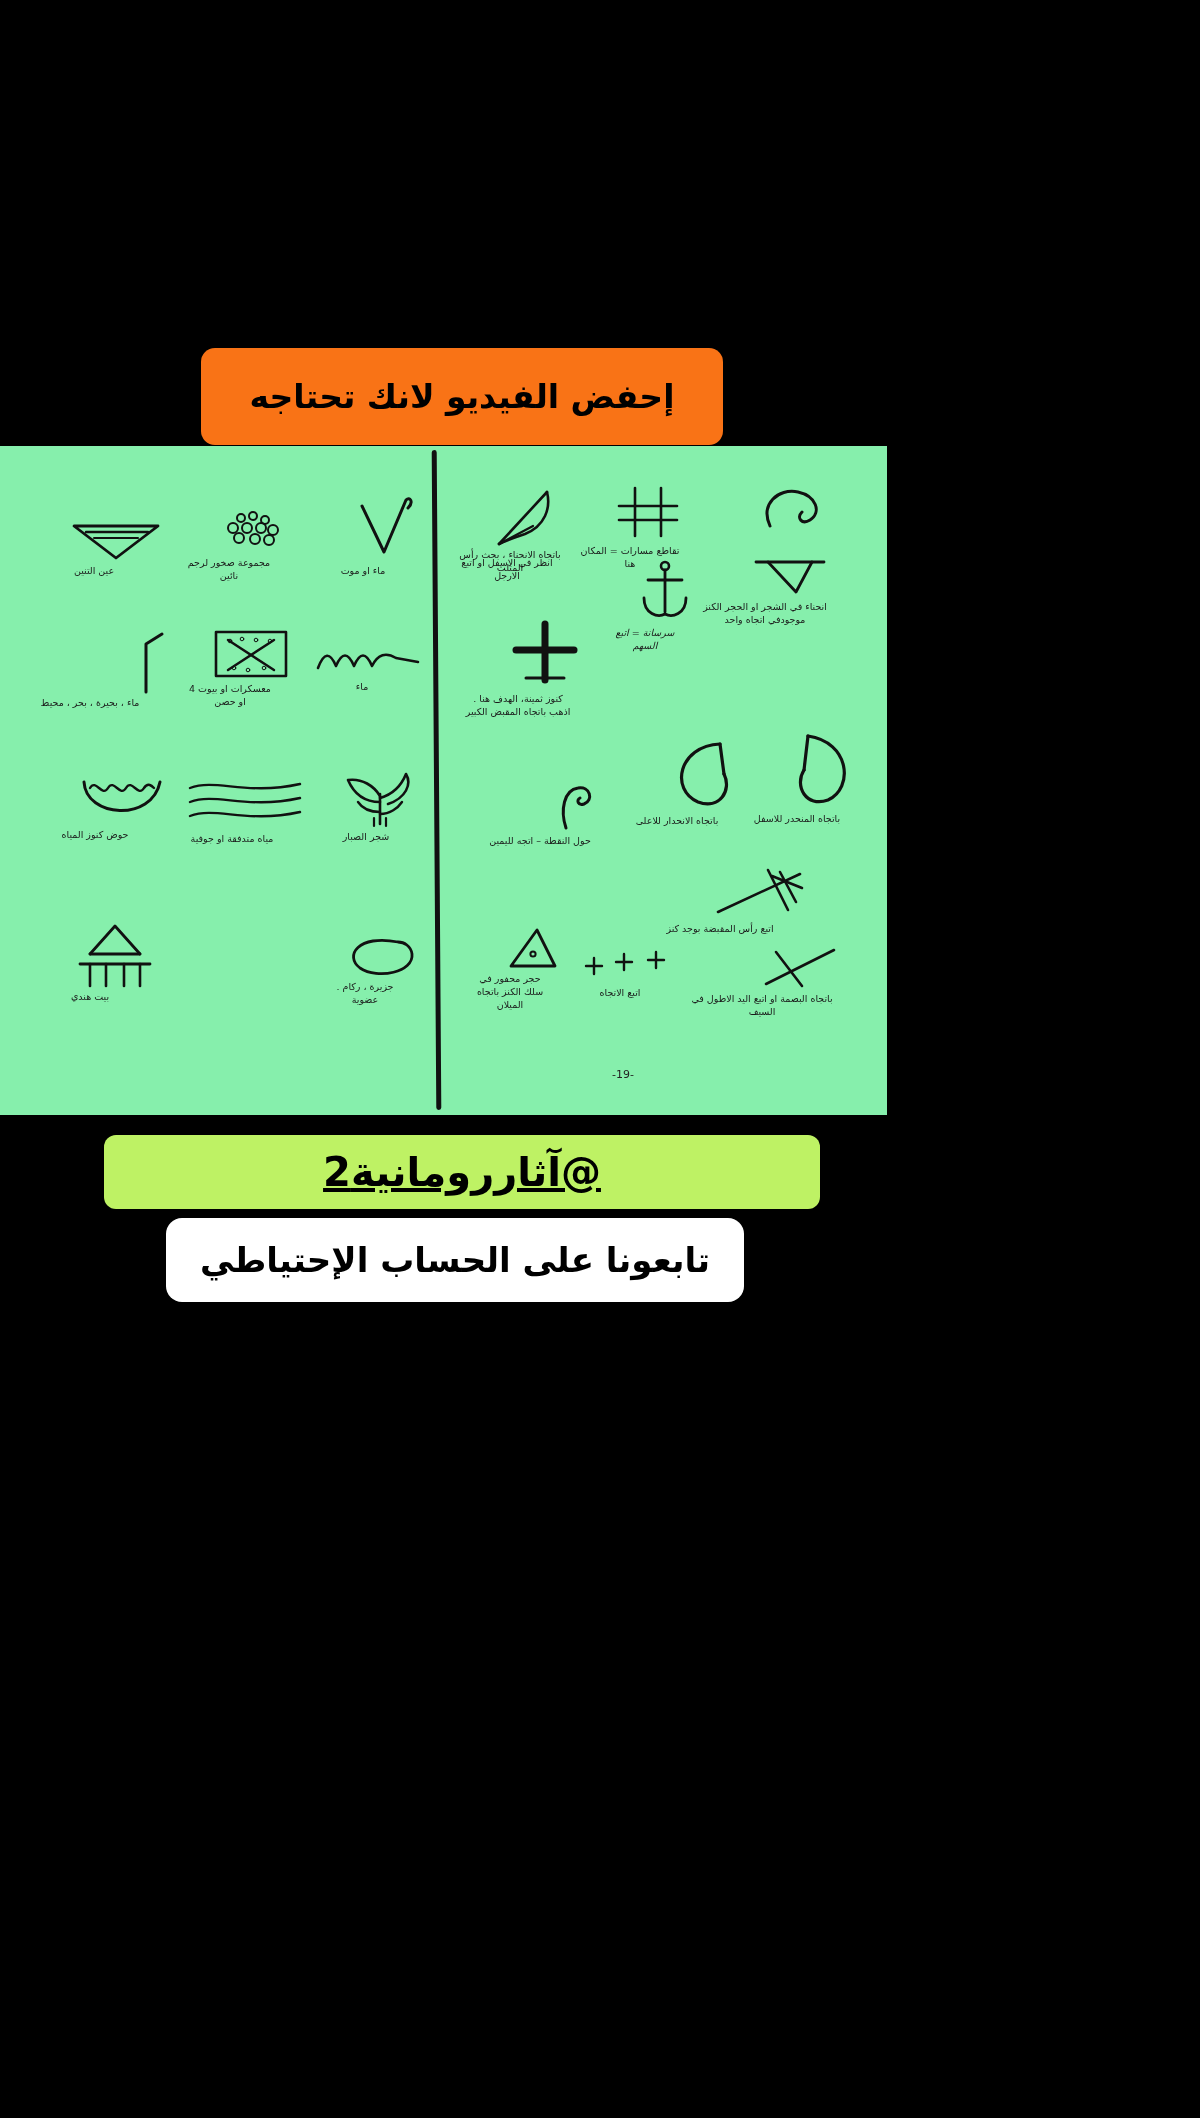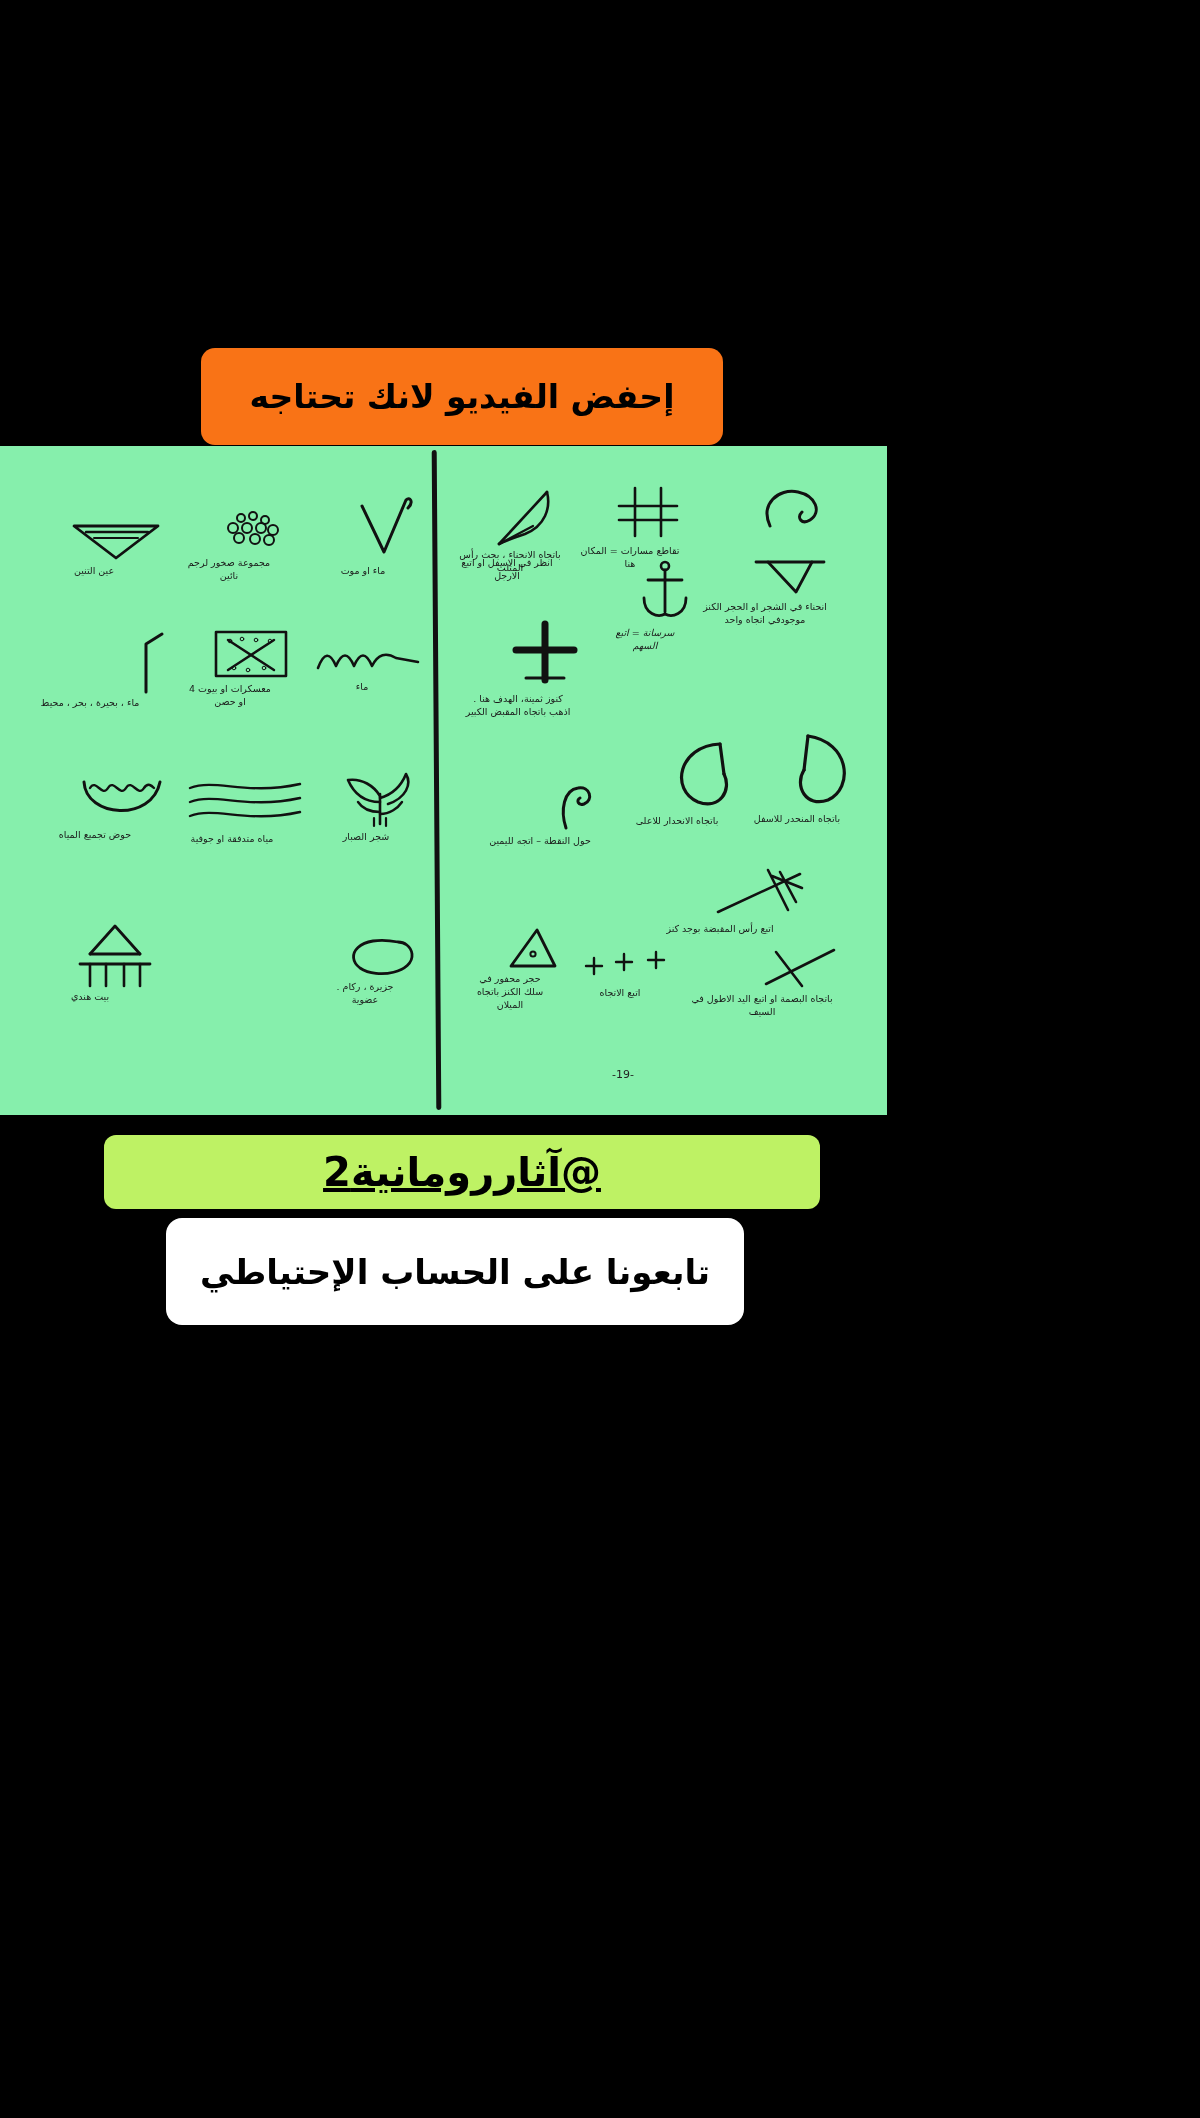--- a/index.html
+++ b/index.html
@@ -106,21 +106,21 @@
     font-size: 40px;
     font-weight: bold;
     color: #000;
     text-decoration: underline;
   }
   .caption-follow {
     position: absolute;
     left: 166px;
     top: 1218px;
     width: 578px;
-    height: 107px;
+    height: 84px;
     background: #ffffff;
     border-radius: 16px;
     display: flex;
     align-items: center;
     justify-content: center;
     direction: rtl;
   }
   .caption-follow span {
     font-size: 34px;
     font-weight: bold;
@@ -381,21 +381,21 @@
       <span class="cap">ماء</span>
     </div>
 
     <div class="cell" style="left:22px; top:326px; width:146px;">
       <span class="glyph">
         <svg width="92" height="56" viewBox="0 0 92 56">
           <path d="M8 10 C10 46 76 50 84 10" stroke-width="3"></path>
           <path d="M14 16 C20 6 26 26 32 16 C38 6 44 26 50 16 C56 6 62 26 68 16 C72 10 76 14 78 16" stroke-width="2.4"></path>
         </svg>
       </span>
-      <span class="cap">حوض تجميع المياه</span>
+      <span class="cap">حوض كنوز المياه</span>
     </div>
 
     <div class="cell" style="left:160px; top:330px; width:144px;">
       <span class="glyph">
         <svg width="118" height="56" viewBox="0 0 118 56">
           <path d="M4 12 C30 2 60 20 114 8" stroke-width="2.4"></path>
           <path d="M4 26 C30 16 60 34 114 22" stroke-width="2.4"></path>
           <path d="M4 40 C30 30 60 48 114 36" stroke-width="2.4"></path>
         </svg>
       </span>

